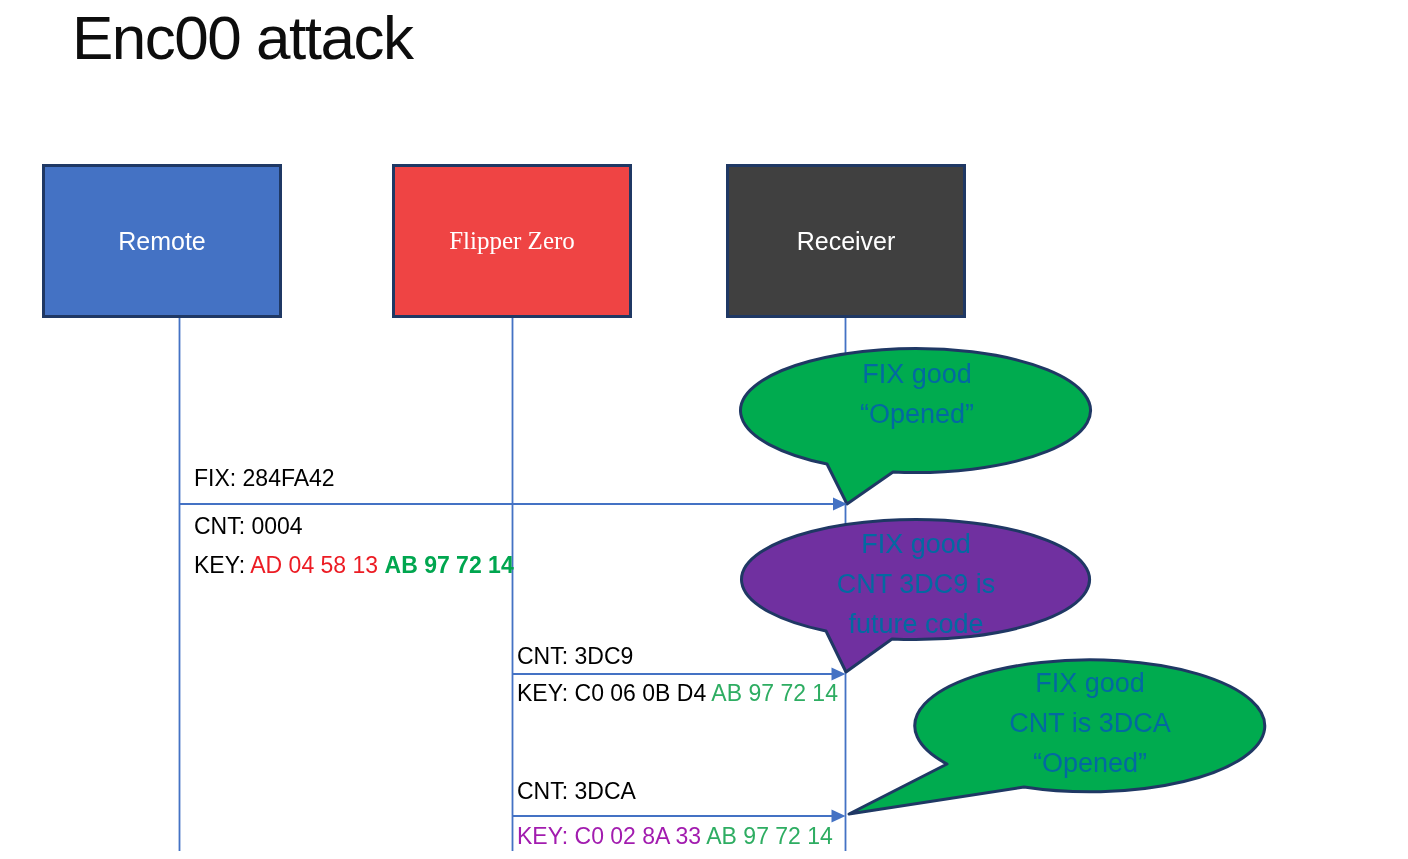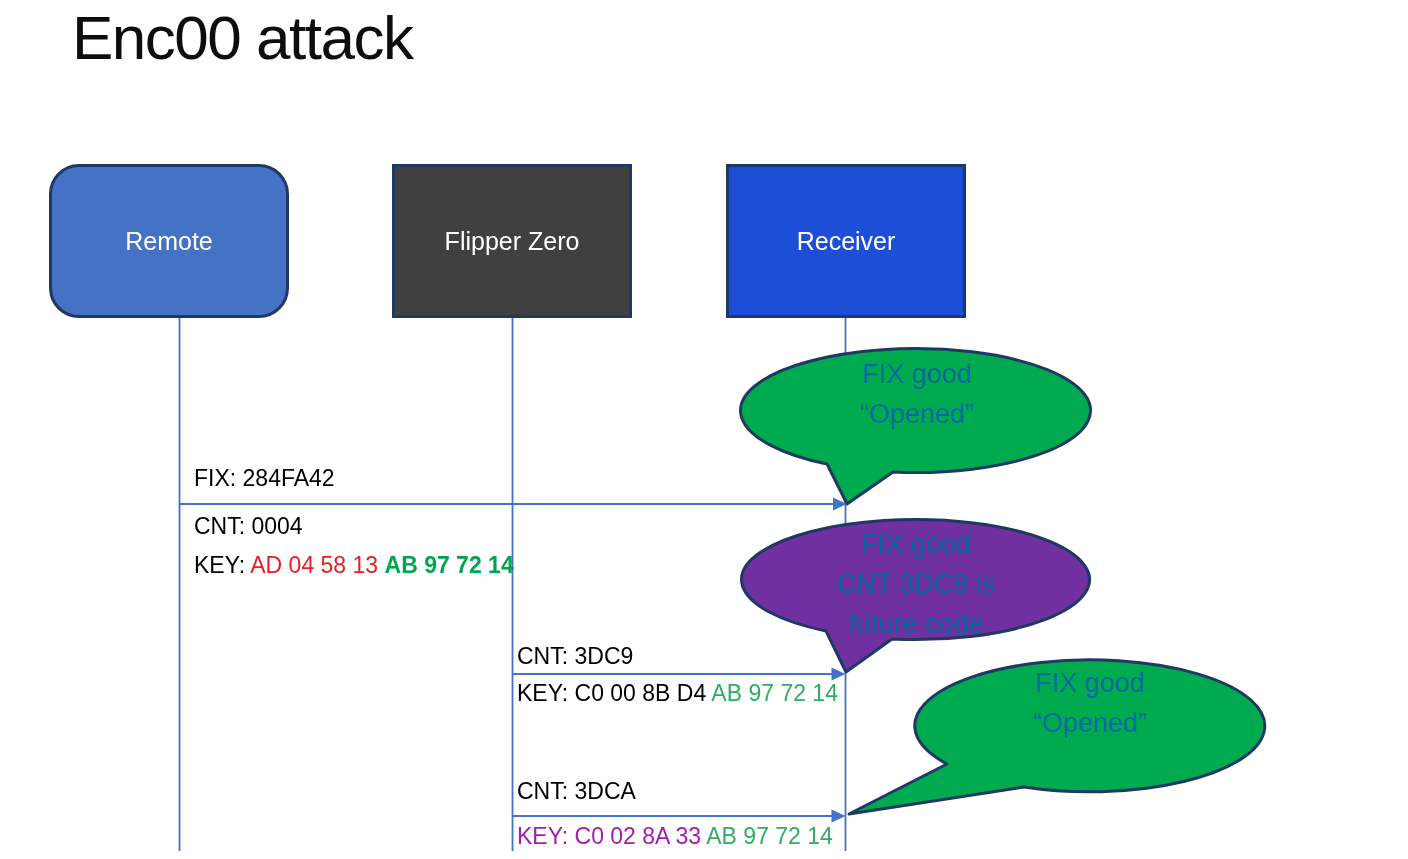--- a/index.html
+++ b/index.html
@@ -51,47 +51,48 @@
 
     <path d="M 827,464 A 175 62 0 1 1 893,472 L 847,504 Z" stroke-width="3" stroke-linejoin="round" fill="#00AB4F" stroke="#1F3864"></path>
     <path d="M 826,631 A 174 60 0 1 1 892,639 L 846,672 Z" stroke-width="3" stroke-linejoin="round" fill="#7030A0" stroke="#1F3864"></path>
     <path d="M 947,764 A 175 66 0 1 1 1024,787 L 849,814 Z" stroke-width="3" stroke-linejoin="round" fill="#00AB4F" stroke="#1F3864"></path>
 
     <polygon points="847,504 833,497.5 833,510.5" fill="#4472C4"></polygon>
     <polygon points="845.5,674 831.5,667.5 831.5,680.5" fill="#4472C4"></polygon>
     <polygon points="845.5,816 831.5,809.5 831.5,822.5" fill="#4472C4"></polygon>
   </svg>
 
-  <div class="actor" style="left: 49px; background: rgb(68, 114, 196); border-radius: 30px;">
+  <div class="actor" style="left: 42px; background: rgb(68, 114, 196);">
     <span>Remote</span>
   </div>
-  <div class="actor" style="left: 392px; background: #404040;">
+  <div class="actor" style="left: 392px; background: #ef4444; font-family: Liberation Serif, serif;">
     <span>Flipper Zero</span>
   </div>
-  <div class="actor" style="left: 726px; background: #1d4ed8;">
+  <div class="actor" style="left: 726px; background: #404040;">
     <span>Receiver</span>
   </div>
 
   <div class="msg" style="left:194px;top:463px">FIX: 284FA42</div>
   <div class="msg" style="left:194px;top:511px">CNT: 0004</div>
   <div class="msg" style="left:194px;top:550px"><span style="color: rgb(0, 0, 0);">KEY: </span><span style="color: rgb(236, 28, 36);">AD 04 58 13 </span><span class="b" style="color: rgb(0, 166, 79);">AB 97 72 14</span></div>
 
   <div class="msg" style="left:517px;top:641px">CNT: 3DC9</div>
-  <div class="msg" style="left:517px;top:678px"><span style="color: rgb(0, 0, 0);">KEY: C0 00 8B D4 </span><span style="color: rgb(46, 173, 98);">AB 97 72 14</span></div>
+  <div class="msg" style="left:517px;top:678px"><span style="color: rgb(0, 0, 0);">KEY: C0 06 0B D4 </span><span style="color: rgb(46, 173, 98);">AB 97 72 14</span></div>
 
   <div class="msg" style="left:517px;top:776px">CNT: 3DCA</div>
   <div class="msg" style="left:517px;top:821px"><span style="color: #a21caf;">KEY: C0 02 8A 33 </span><span style="color: rgb(46, 173, 98);">AB 97 72 14</span></div>
 
   <div class="callout-text" style="left:742px;top:354px">
     <div>FIX good</div>
     <div>“Opened”</div>
   </div>
   <div class="callout-text" style="left:741px;top:524px">
     <div>FIX good</div>
     <div>CNT 3DC9 is</div>
     <div>future code</div>
   </div>
   <div class="callout-text" style="left:915px;top:663px">
     <div>FIX good</div>
+    <div>CNT is 3DCA</div>
     <div>“Opened”</div>
   </div>
 
 </div>
 
 </body></html>

